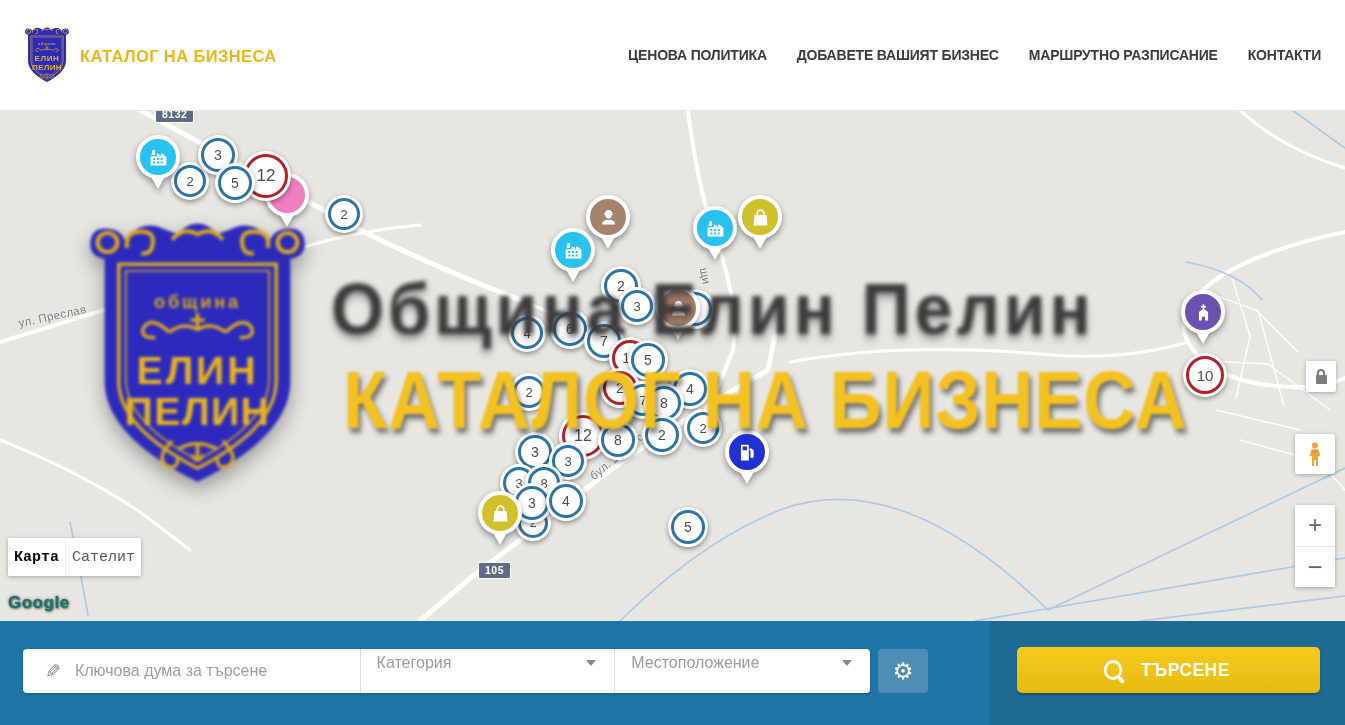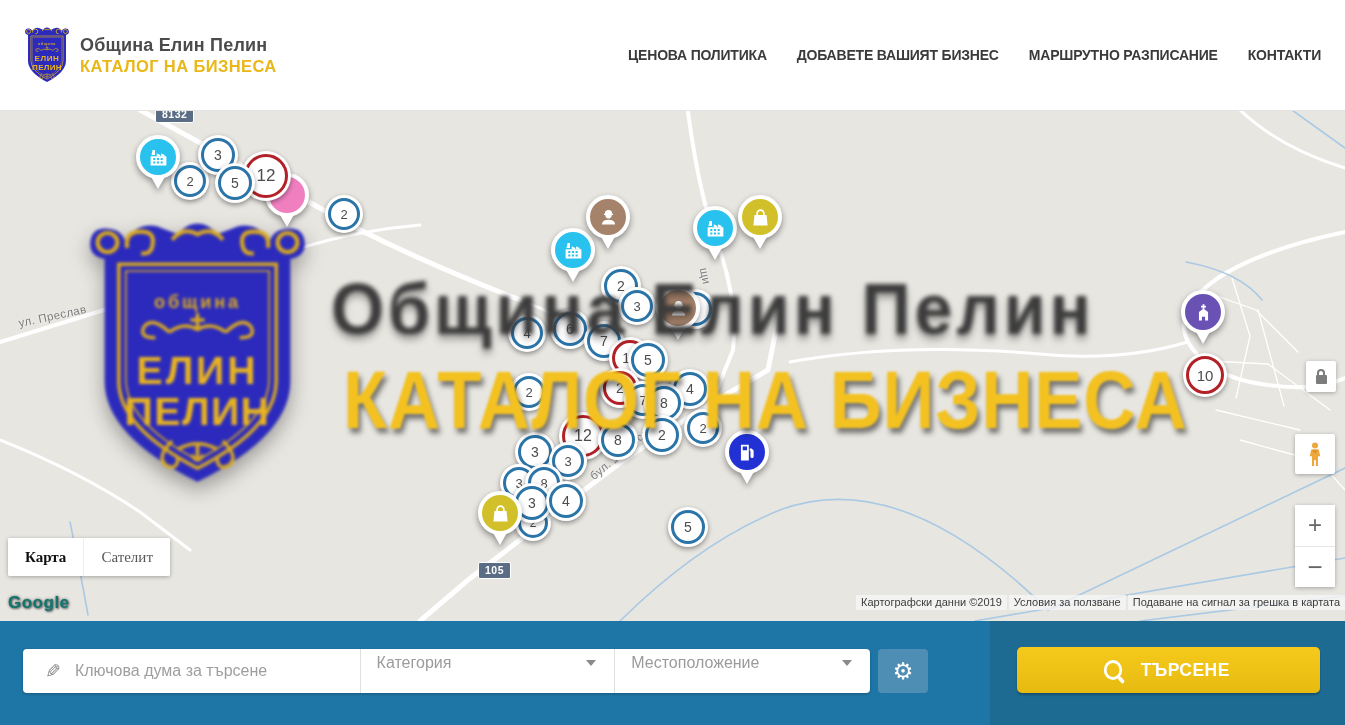--- a/index.html
+++ b/index.html
@@ -67,22 +67,22 @@
     font-size:82px;font-weight:700;color:#f3c120;letter-spacing:1px;
     transform:scaleX(.88);transform-origin:left;
     filter:blur(1.1px);text-shadow:3px 5px 6px rgba(0,0,0,.5);
   }
   
   .maptype{
     position:absolute;left:8px;top:428px;z-index:7;display:flex;background:#fff;
     border-radius:2px;box-shadow:0 1px 4px rgba(0,0,0,.3);overflow:hidden;
   }
   .maptype button{
-    border:none;background:#fff;height:38px;font-family:Liberation Serif, serif;
-    font-size:15px;cursor:pointer;padding:0 17px;
+    border:none;background:#fff;height:38px;font-family:Liberation Mono, monospace;
+    font-size:15px;cursor:pointer;padding:0 6px;
   }
   .maptype .mt-map{font-weight:700;color:#0f0f0f}
   .maptype .mt-sat{color:#585858;border-left:1px solid #eee}
   .google-logo{
     position:absolute;left:8px;bottom:8px;z-index:7;font-size:17px;font-weight:700;
     color:#0f766e;letter-spacing:.5px;cursor:pointer;
     text-shadow:0 0 3px rgba(90,90,90,.9),1px 1px 2px rgba(90,90,90,.8);
   }
   .attribution{
     position:absolute;right:0;bottom:11px;z-index:7;display:flex;gap:2px;
@@ -201,21 +201,20 @@
     </symbol>
   </defs>
 </svg>
 
 <div class="header">
   <div class="brand">
     <svg class="brand-crest" viewBox="0 0 160 200">
         <use href="#crest"></use>
       </svg>
     <div class="brand-text">
-      <span class="brand-title">Община Елин Пелин</span>
       <span class="brand-sub">КАТАЛОГ НА БИЗНЕСА</span>
     </div>
   </div>
   <nav class="nav">
     <a href="#">ЦЕНОВА ПОЛИТИКА</a>
     <a href="#">ДОБАВЕТЕ ВАШИЯТ БИЗНЕС</a>
     <a href="#">МАРШРУТНО РАЗПИСАНИЕ</a>
     <a href="#">КОНТАКТИ</a>
   </nav>
 </div>
@@ -455,25 +454,20 @@
       <use href="#crest"></use>
     </svg>
   <div class="wm-title">Община Елин Пелин</div>
   <div class="wm-sub">КАТАЛОГ НА БИЗНЕСА</div>
 
   <div class="maptype">
     <button class="mt-map">Карта</button>
     <button class="mt-sat">Сателит</button>
   </div>
   <div class="google-logo">Google</div>
-  <div class="attribution">
-    <span class="attr-seg">Картографски данни ©2019</span>
-    <span class="attr-seg"><a href="#">Условия за ползване</a></span>
-    <span class="attr-seg"><a href="#">Подаване на сигнал за грешка в картата</a></span>
-  </div>
   <div class="ctrl ctrl-lock">
     <span class="lock"></span>
   </div>
   <div class="ctrl ctrl-pegman">
     <svg viewBox="0 0 24 26">
         <use href="#ic-pegman"></use>
       </svg>
   </div>
   <div class="zoomstack">
     <button class="zs-in">+</button>

